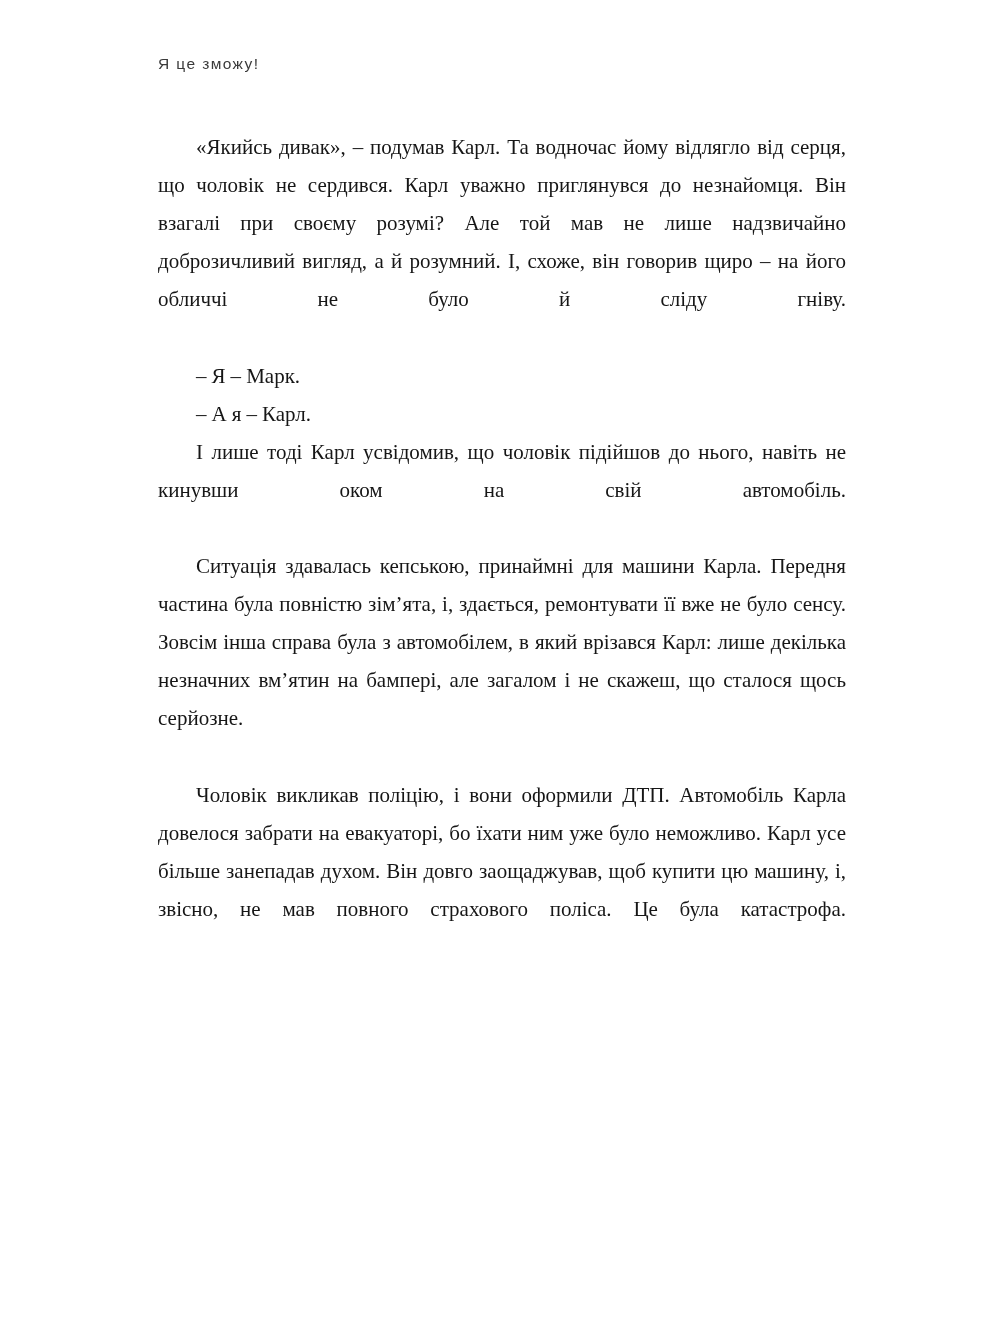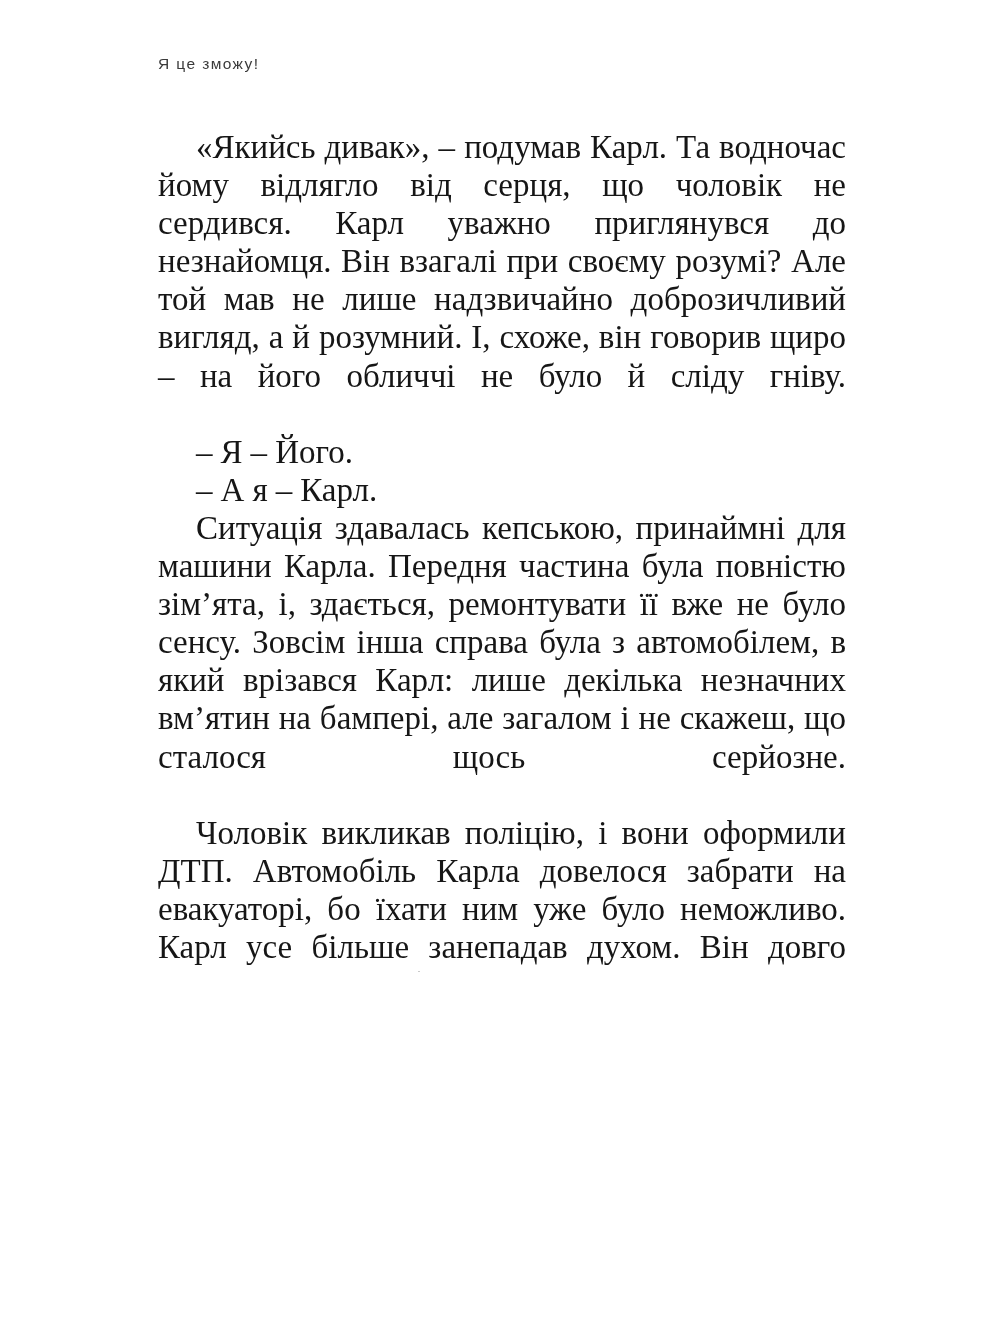--- a/index.html
+++ b/index.html
@@ -34,21 +34,21 @@
   .text-column {
     position: absolute;
     left: 158px;
     top: 128px;
     width: 688px;
   }
 
   .para {
     margin: 0;
     font-family: "Liberation Serif", "DejaVu Serif", serif;
-    font-size: 33px;
+    font-size: 21px;
     line-height: 38.1px;
     color: #161616;
     text-align: justify;
     text-indent: 38px;
     hyphens: manual;
     -webkit-hyphens: manual;
     word-spacing: -0.2px;
   }
 
   
@@ -79,22 +79,23 @@
 </style>
 </head>
 <body>
 
 <div class="page">
 
   <div class="running-head">Я це зможу!</div>
 
   <div class="text-column">
     <p class="para">«Якийсь дивак», – подумав Карл. Та водночас йому відлягло від серця, що чоловік не сердився. Карл уважно приглянувся до незнайомця. Він взагалі при своєму розумі? Але той мав не лише надзвичайно доброзичливий вигляд, а й розумний. І, схоже, він говорив щиро – на його обличчі не було й сліду гніву.</p>
-    <p class="para short">– Я – Його.</p>
+    <p class="para short">– Я – Марк.</p>
     <p class="para short">– А я – Карл.</p>
+    <p class="para">І лише тоді Карл усвідомив, що чоловік підійшов до нього, навіть не кинувши оком на свій автомобіль.</p>
     <p class="para">Ситуація здавалась кепською, принаймні для машини Карла. Передня частина була повністю зім’ята, і, здається, ремонтувати її вже не було сенсу. Зовсім інша справа була з автомобілем, в який врізався Карл: лише декілька незначних вм’ятин на бампері, але загалом і не скажеш, що сталося щось серйозне.</p>
     <p class="para">Чоловік викликав поліцію, і вони оформили ДТП. Автомобіль Карла довелося забрати на евакуаторі, бо їхати ним уже було неможливо. Карл усе більше занепадав духом. Він довго заощаджував, щоб купити цю машину, і, звісно, не мав повного страхового поліса. Це була катастрофа.</p>
 
   </div>
 
   <div class="folio">16</div>
 
 </div>
 
 </body></html>

